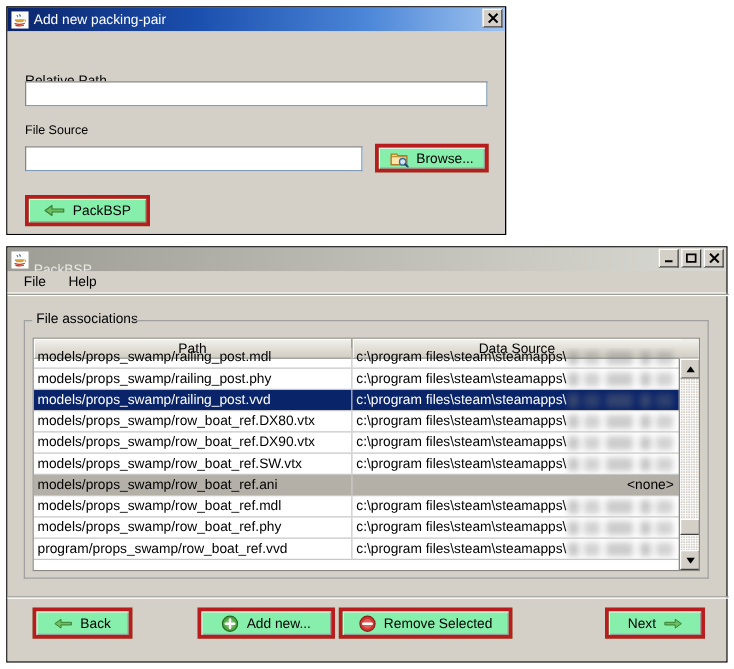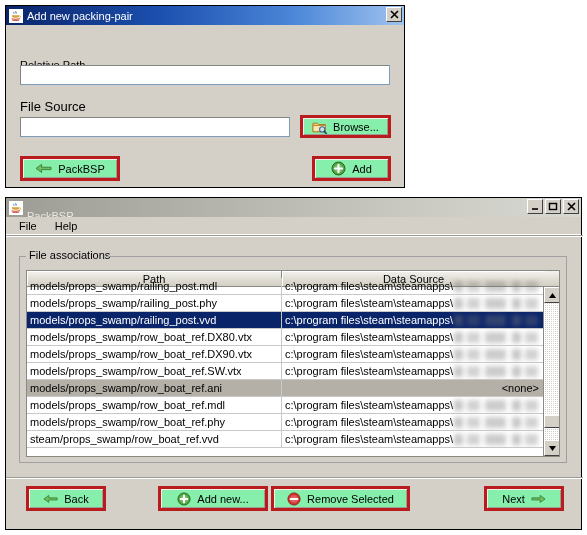--- a/index.html
+++ b/index.html
@@ -239,21 +239,21 @@
           </svg>
         </div>
       </div>
     </div>
 
     <div style="position:absolute; left:0; top:19px; right:0; bottom:0; background:#d4d0c8;">
 
       <div style="position:absolute; left:14px; top:34px; font-size:11px;">Relative Path</div>
       <input class="textfield" type="text" style="position: absolute; left: 14px; top: 40px; width: 370px;" value="">
 
-      <div style="position:absolute; left:14px; top:74px; font-size:13px;">File Source</div>
+      <div style="position:absolute; left:14px; top:74px; font-size:10px;">File Source</div>
       <input class="textfield" type="text" style="position: absolute; left: 14px; top: 92px; width: 270px;" value="">
 
       <div class="btn" style="position:absolute; left:294px; top:90px; width:91px; height:23px;">
         <span style="display:flex;">
           <svg width="15" height="14" viewBox="0 0 15 14">
             <path d="M1 3.2h4.4l1.1 1.3H13.4v7.2H1z" fill="#f6d480" stroke="#b07d22" stroke-width="1"></path>
             <path d="M1 5.4h12.4v6.3H1z" fill="#fbe6ab" stroke="#b07d22" stroke-width=".9"></path>
             <circle cx="10.2" cy="9.4" r="2.6" fill="#cfe3f2" stroke="#3d6a96" stroke-width="1.1"></circle>
             <path d="M12.2 11.4l2.2 2.2" stroke="#244a70" stroke-width="1.6" stroke-linecap="round"></path>
           </svg>
@@ -263,30 +263,20 @@
 
       <div class="btn" style="position:absolute; left:14px; top:131px; width:100px; height:25px;">
         <span style="display:flex;">
           <svg width="17" height="11" viewBox="0 0 17 11">
             <path d="M16 4.2H6.6V1.4L1 5.4l5.6 4V6.6H16z" fill="#6bbf5e" stroke="#3a7d33" stroke-width=".9" stroke-linejoin="round"></path>
           </svg>
         </span>
         <span class="btn-label">PackBSP</span>
       </div>
 
-      <div class="btn" style="position:absolute; left:306px; top:131px; width:79px; height:25px;">
-        <span style="display:flex;">
-          <svg width="15" height="15" viewBox="0 0 15 15">
-            <circle cx="7.5" cy="7.5" r="6.5" fill="#4ca83f" stroke="#27651f" stroke-width="1"></circle>
-            <circle cx="7.5" cy="7.5" r="4" fill="#ffffff" opacity=".25"></circle>
-            <path d="M7.5 3.8v7.4M3.8 7.5h7.4" stroke="#ffffff" stroke-width="2.1" stroke-linecap="round"></path>
-          </svg>
-        </span>
-        <span class="btn-label">Add</span>
-      </div>
     </div>
   </div>
 
   <div class="win" style="left:5px; top:197px; width:577px; height:333px;">
 
     <div class="titlebar inactive">
       <span style="display:flex;">
         <svg class="java-icon" viewBox="0 0 16 16">
           <rect x="0" y="0" width="16" height="16" fill="#ffffff"></rect>
           <path d="M5 3.2c-.5.8.3 1.2.5 1.8.2.5-.1 1-.1 1 .8-.6 1.1-1.2.9-1.7-.2-.6-1-.9-1.3-1.1z" fill="#3b6ea5"></path>
@@ -391,21 +381,21 @@
               </div>
             </div>
             <div class="trow">
               <div class="td" style="width: 255px;">models/props_swamp/row_boat_ref.phy</div>
               <div class="td" style="width: 263px;">
                 <span>c:\program files\steam\steamapps\</span>
                 <span class="blur" style="width: 138px;"></span>
               </div>
             </div>
             <div class="trow">
-              <div class="td" style="width: 255px;">steam/props_swamp/row_boat_ref.vvd</div>
+              <div class="td" style="width: 255px;">program/props_swamp/row_boat_ref.vvd</div>
               <div class="td" style="width: 263px;">
                 <span>c:\program files\steam\steamapps\</span>
                 <span class="blur" style="width: 110px;"></span>
               </div>
             </div>
           </div>
 
         <div class="vscroll" style="right:0; top:16px; bottom:0;">
           <div class="vs-btn" style="top:0;">
             <svg width="7" height="5" viewBox="0 0 7 5">

